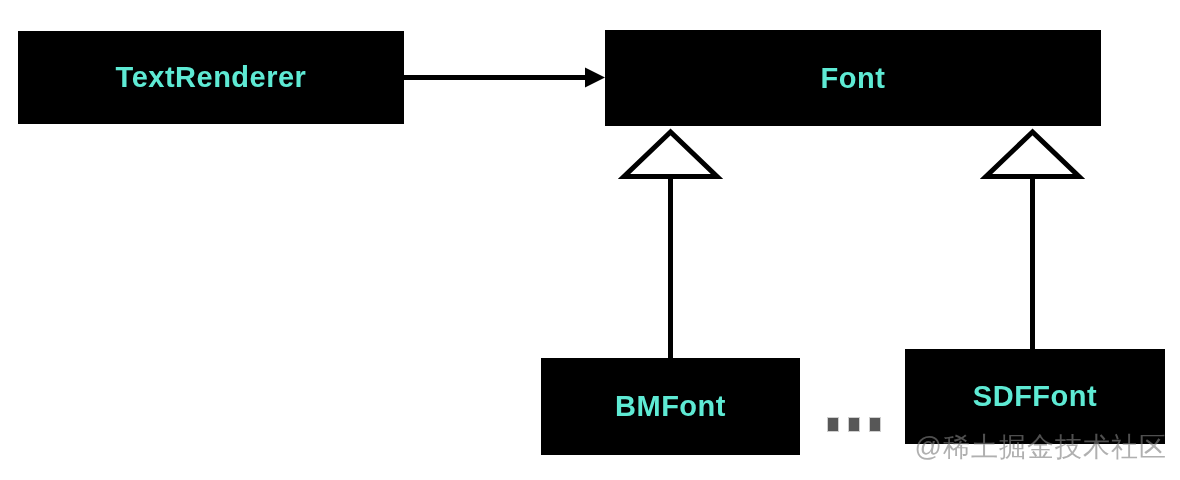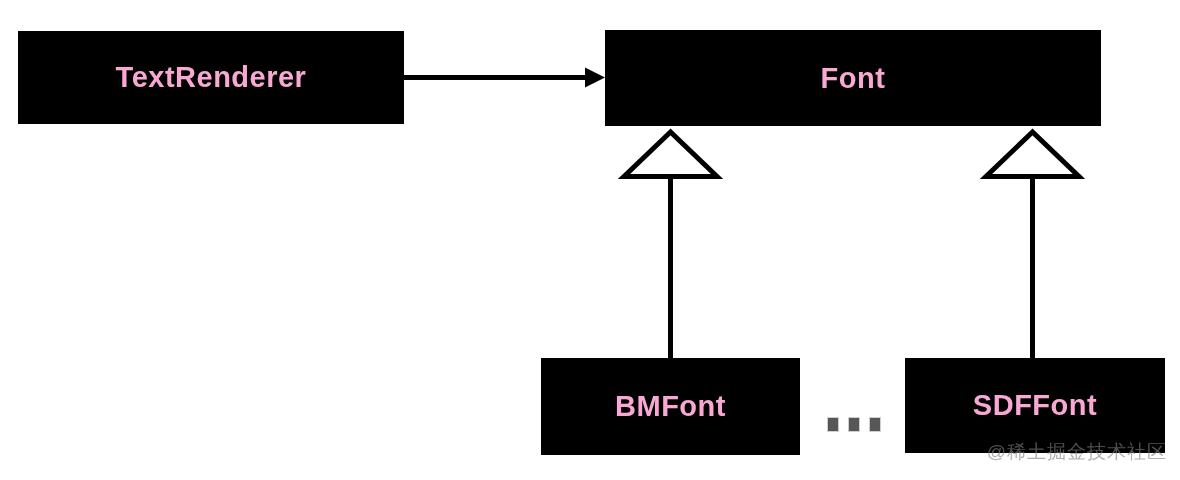--- a/index.html
+++ b/index.html
@@ -19,33 +19,33 @@
     position: absolute;
     left: 0;
     top: 0;
     width: 1180px;
     height: 480px;
     pointer-events: none;
   }
   .node {
     position: absolute;
     background: #000000;
-    color: #f9a8d4;
+    color: #5eead4;
     display: flex;
     align-items: center;
     justify-content: center;
     font-weight: bold;
     font-size: 29px;
     letter-spacing: 0.5px;
     z-index: 2;
   }
   .node-textrenderer { left: 18px;  top: 31px;  width: 386px; height: 93px; }
   .node-font         { left: 605px; top: 30px;  width: 496px; height: 96px; justify-content: center; }
   .node-bmfont       { left: 541px; top: 358px; width: 259px; height: 97px; }
-  .node-sdffont      { left: 905px; top: 358px; width: 260px; height: 95px; }
+  .node-sdffont      { left: 905px; top: 349px; width: 260px; height: 95px; }
 
   .ellipsis {
     position: absolute;
     left: 828px;
     top: 418px;
     width: 52px;
     height: 13px;
     display: flex;
     justify-content: space-between;
     z-index: 2;
@@ -53,21 +53,21 @@
   .ellipsis .dot {
     width: 10px;
     height: 13px;
     background: #575757;
     box-shadow: 0 0 0 1px rgba(160,160,160,0.5);
   }
   .watermark {
     position: absolute;
     right: 13px;
     bottom: 15px;
-    font-size: 19px;
+    font-size: 27px;
     color: rgba(128,128,128,0.62);
     letter-spacing: 1px;
     z-index: 3;
     white-space: nowrap;
   }
 </style>
 </head>
 <body>
 
 <div class="canvas">

